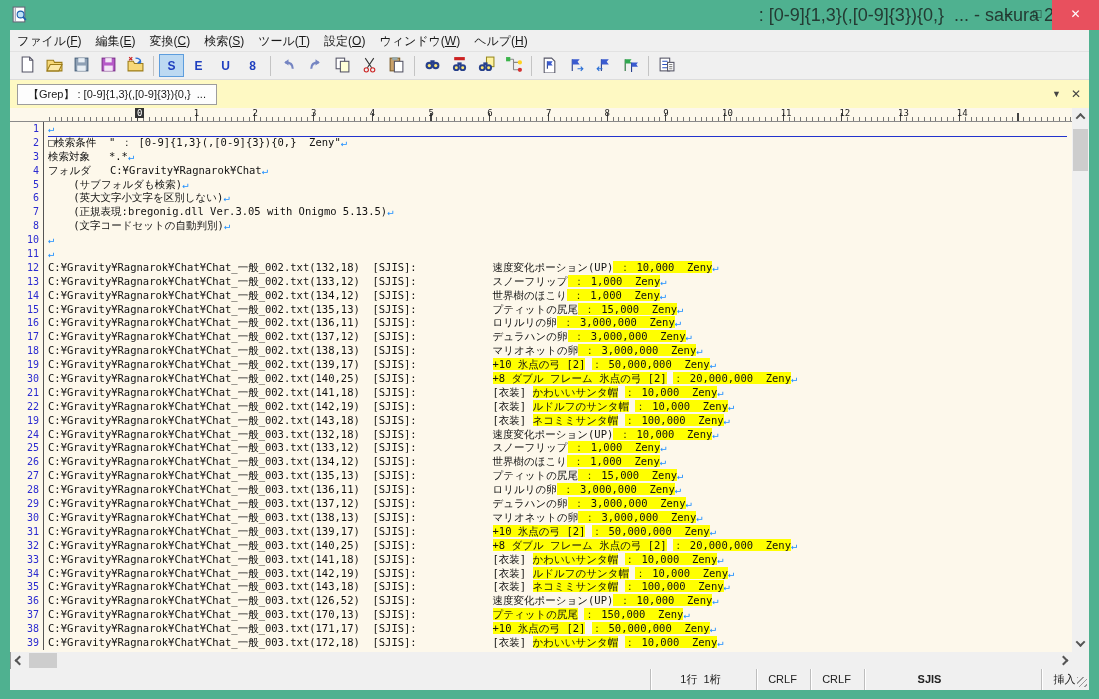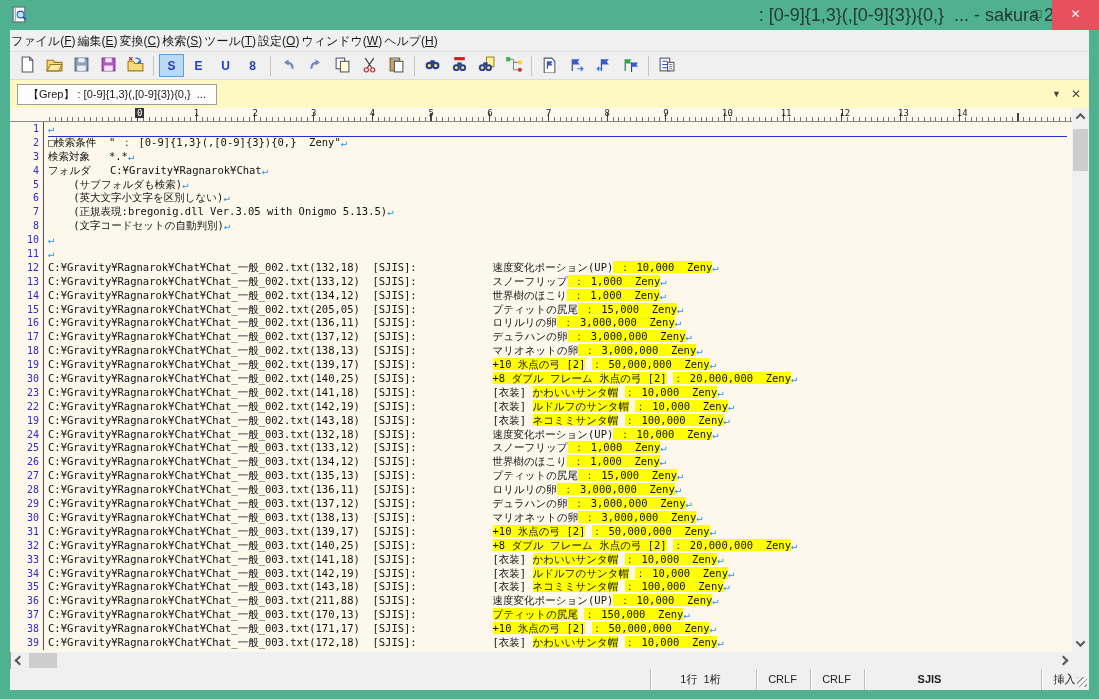--- a/index.html
+++ b/index.html
@@ -13,21 +13,21 @@
   .app-icon svg { width:17px; height:17px; }
   .title-text { position:absolute; left:0; top:0; width:100%; height:30px; line-height:30px;
                 text-align:right; font-size:18px; color:#243b33; white-space:pre; }
   .win-btns { position:absolute; right:0; top:0; height:30px; display:flex; }
   .win-btn { width:29px; height:30px; line-height:28px; text-align:center; font-size:13px; color:#1d332b; }
   .win-btn.close { width:47px; background:#e8505e; color:#fff; font-size:12px; }
 
   
   .menubar { position:absolute; left:10px; top:30px; width:1079px; height:22px; background:#f0f0f0;
              border-bottom:1px solid #e2e2e2; display:flex; align-items:center; font-size:12px; color:#1a1a1a; }
-  .menu-item { padding:0 1px; height:22px; line-height:22px; }
+  .menu-item { padding:0 7px; height:22px; line-height:22px; }
   .menu-item u { text-decoration:underline; }
 
   .toolbar { position:absolute; left:10px; top:52px; width:1079px; height:28px; background:#f0f0f0;
              border-bottom:1px solid #dcdcdc; display:flex; align-items:center; padding-left:4px; }
   .tb { width:25px; height:23px; border:1px solid transparent; background:transparent; display:flex;
         align-items:center; justify-content:center; margin:0 1px; }
   .tb svg { width:17px; height:17px; }
   .tb.enc { font-family:"Liberation Sans",sans-serif; font-weight:bold; font-size:12px; color:#1f3fbf; }
   .tb.enc.active { background:#bcd9f2; border:1px solid #5d9ddd; }
   .tb-sep { width:1px; height:20px; background:#c4c4c4; margin:0 4px; }
@@ -310,42 +310,42 @@
       <div class="line"><span class="lnum">4</span><span class="lbody"><span class="seg-t">フォルダ   C:¥Gravity¥Ragnarok¥Chat</span><span class="seg-r">↵</span></span></div>
       <div class="line"><span class="lnum">5</span><span class="lbody"><span class="seg-t">    (サブフォルダも検索)</span><span class="seg-r">↵</span></span></div>
       <div class="line"><span class="lnum">6</span><span class="lbody"><span class="seg-t">    (英大文字小文字を区別しない)</span><span class="seg-r">↵</span></span></div>
       <div class="line"><span class="lnum">7</span><span class="lbody"><span class="seg-t">    (正規表現:bregonig.dll Ver.3.05 with Onigmo 5.13.5)</span><span class="seg-r">↵</span></span></div>
       <div class="line"><span class="lnum">8</span><span class="lbody"><span class="seg-t">    (文字コードセットの自動判別)</span><span class="seg-r">↵</span></span></div>
       <div class="line"><span class="lnum">10</span><span class="lbody"><span class="seg-r">↵</span></span></div>
       <div class="line"><span class="lnum">11</span><span class="lbody"><span class="seg-r">↵</span></span></div>
       <div class="line"><span class="lnum">12</span><span class="lbody"><span class="seg-t">C:¥Gravity¥Ragnarok¥Chat¥Chat_一般_002.txt(132,18)  [SJIS]:            </span><span class="seg-t">速度変化ポーション(UP)</span><span class="seg-h"> ： 10,000  Zeny</span><span class="seg-r">↵</span></span></div>
       <div class="line"><span class="lnum">13</span><span class="lbody"><span class="seg-t">C:¥Gravity¥Ragnarok¥Chat¥Chat_一般_002.txt(133,12)  [SJIS]:            </span><span class="seg-t">スノーフリップ</span><span class="seg-h"> ： 1,000  Zeny</span><span class="seg-r">↵</span></span></div>
       <div class="line"><span class="lnum">14</span><span class="lbody"><span class="seg-t">C:¥Gravity¥Ragnarok¥Chat¥Chat_一般_002.txt(134,12)  [SJIS]:            </span><span class="seg-t">世界樹のほこり</span><span class="seg-h"> ： 1,000  Zeny</span><span class="seg-r">↵</span></span></div>
-      <div class="line"><span class="lnum">15</span><span class="lbody"><span class="seg-t">C:¥Gravity¥Ragnarok¥Chat¥Chat_一般_002.txt(205,05)  [SJIS]:            </span><span class="seg-t">プティットの尻尾</span><span class="seg-h"> ： 15,000  Zeny</span><span class="seg-r">↵</span></span></div>
+      <div class="line"><span class="lnum">15</span><span class="lbody"><span class="seg-t">C:¥Gravity¥Ragnarok¥Chat¥Chat_一般_002.txt(135,13)  [SJIS]:            </span><span class="seg-t">プティットの尻尾</span><span class="seg-h"> ： 15,000  Zeny</span><span class="seg-r">↵</span></span></div>
       <div class="line"><span class="lnum">16</span><span class="lbody"><span class="seg-t">C:¥Gravity¥Ragnarok¥Chat¥Chat_一般_002.txt(136,11)  [SJIS]:            </span><span class="seg-t">ロリルリの卵</span><span class="seg-h"> ： 3,000,000  Zeny</span><span class="seg-r">↵</span></span></div>
       <div class="line"><span class="lnum">17</span><span class="lbody"><span class="seg-t">C:¥Gravity¥Ragnarok¥Chat¥Chat_一般_002.txt(137,12)  [SJIS]:            </span><span class="seg-t">デュラハンの卵</span><span class="seg-h"> ： 3,000,000  Zeny</span><span class="seg-r">↵</span></span></div>
       <div class="line"><span class="lnum">18</span><span class="lbody"><span class="seg-t">C:¥Gravity¥Ragnarok¥Chat¥Chat_一般_002.txt(138,13)  [SJIS]:            </span><span class="seg-t">マリオネットの卵</span><span class="seg-h"> ： 3,000,000  Zeny</span><span class="seg-r">↵</span></span></div>
       <div class="line"><span class="lnum">19</span><span class="lbody"><span class="seg-t">C:¥Gravity¥Ragnarok¥Chat¥Chat_一般_002.txt(139,17)  [SJIS]:            </span><span class="seg-n">+10 氷点の弓 [2]</span><span class="seg-t"> </span><span class="seg-h">： 50,000,000  Zeny</span><span class="seg-r">↵</span></span></div>
       <div class="line"><span class="lnum">30</span><span class="lbody"><span class="seg-t">C:¥Gravity¥Ragnarok¥Chat¥Chat_一般_002.txt(140,25)  [SJIS]:            </span><span class="seg-n">+8 ダブル フレーム 氷点の弓 [2]</span><span class="seg-t"> </span><span class="seg-h">： 20,000,000  Zeny</span><span class="seg-r">↵</span></span></div>
-      <div class="line"><span class="lnum">23</span><span class="lbody"><span class="seg-t">C:¥Gravity¥Ragnarok¥Chat¥Chat_一般_002.txt(141,18)  [SJIS]:            </span><span class="seg-t">[衣装] </span><span class="seg-n">かわいいサンタ帽</span><span class="seg-t"> </span><span class="seg-h">： 10,000  Zeny</span><span class="seg-r">↵</span></span></div>
+      <div class="line"><span class="lnum">21</span><span class="lbody"><span class="seg-t">C:¥Gravity¥Ragnarok¥Chat¥Chat_一般_002.txt(141,18)  [SJIS]:            </span><span class="seg-t">[衣装] </span><span class="seg-n">かわいいサンタ帽</span><span class="seg-t"> </span><span class="seg-h">： 10,000  Zeny</span><span class="seg-r">↵</span></span></div>
       <div class="line"><span class="lnum">22</span><span class="lbody"><span class="seg-t">C:¥Gravity¥Ragnarok¥Chat¥Chat_一般_002.txt(142,19)  [SJIS]:            </span><span class="seg-t">[衣装] </span><span class="seg-n">ルドルフのサンタ帽</span><span class="seg-t"> </span><span class="seg-h">： 10,000  Zeny</span><span class="seg-r">↵</span></span></div>
       <div class="line"><span class="lnum">19</span><span class="lbody"><span class="seg-t">C:¥Gravity¥Ragnarok¥Chat¥Chat_一般_002.txt(143,18)  [SJIS]:            </span><span class="seg-t">[衣装] </span><span class="seg-n">ネコミミサンタ帽</span><span class="seg-t"> </span><span class="seg-h">： 100,000  Zeny</span><span class="seg-r">↵</span></span></div>
       <div class="line"><span class="lnum">24</span><span class="lbody"><span class="seg-t">C:¥Gravity¥Ragnarok¥Chat¥Chat_一般_003.txt(132,18)  [SJIS]:            </span><span class="seg-t">速度変化ポーション(UP)</span><span class="seg-h"> ： 10,000  Zeny</span><span class="seg-r">↵</span></span></div>
       <div class="line"><span class="lnum">25</span><span class="lbody"><span class="seg-t">C:¥Gravity¥Ragnarok¥Chat¥Chat_一般_003.txt(133,12)  [SJIS]:            </span><span class="seg-t">スノーフリップ</span><span class="seg-h"> ： 1,000  Zeny</span><span class="seg-r">↵</span></span></div>
       <div class="line"><span class="lnum">26</span><span class="lbody"><span class="seg-t">C:¥Gravity¥Ragnarok¥Chat¥Chat_一般_003.txt(134,12)  [SJIS]:            </span><span class="seg-t">世界樹のほこり</span><span class="seg-h"> ： 1,000  Zeny</span><span class="seg-r">↵</span></span></div>
       <div class="line"><span class="lnum">27</span><span class="lbody"><span class="seg-t">C:¥Gravity¥Ragnarok¥Chat¥Chat_一般_003.txt(135,13)  [SJIS]:            </span><span class="seg-t">プティットの尻尾</span><span class="seg-h"> ： 15,000  Zeny</span><span class="seg-r">↵</span></span></div>
       <div class="line"><span class="lnum">28</span><span class="lbody"><span class="seg-t">C:¥Gravity¥Ragnarok¥Chat¥Chat_一般_003.txt(136,11)  [SJIS]:            </span><span class="seg-t">ロリルリの卵</span><span class="seg-h"> ： 3,000,000  Zeny</span><span class="seg-r">↵</span></span></div>
       <div class="line"><span class="lnum">29</span><span class="lbody"><span class="seg-t">C:¥Gravity¥Ragnarok¥Chat¥Chat_一般_003.txt(137,12)  [SJIS]:            </span><span class="seg-t">デュラハンの卵</span><span class="seg-h"> ： 3,000,000  Zeny</span><span class="seg-r">↵</span></span></div>
       <div class="line"><span class="lnum">30</span><span class="lbody"><span class="seg-t">C:¥Gravity¥Ragnarok¥Chat¥Chat_一般_003.txt(138,13)  [SJIS]:            </span><span class="seg-t">マリオネットの卵</span><span class="seg-h"> ： 3,000,000  Zeny</span><span class="seg-r">↵</span></span></div>
       <div class="line"><span class="lnum">31</span><span class="lbody"><span class="seg-t">C:¥Gravity¥Ragnarok¥Chat¥Chat_一般_003.txt(139,17)  [SJIS]:            </span><span class="seg-n">+10 氷点の弓 [2]</span><span class="seg-t"> </span><span class="seg-h">： 50,000,000  Zeny</span><span class="seg-r">↵</span></span></div>
       <div class="line"><span class="lnum">32</span><span class="lbody"><span class="seg-t">C:¥Gravity¥Ragnarok¥Chat¥Chat_一般_003.txt(140,25)  [SJIS]:            </span><span class="seg-n">+8 ダブル フレーム 氷点の弓 [2]</span><span class="seg-t"> </span><span class="seg-h">： 20,000,000  Zeny</span><span class="seg-r">↵</span></span></div>
       <div class="line"><span class="lnum">33</span><span class="lbody"><span class="seg-t">C:¥Gravity¥Ragnarok¥Chat¥Chat_一般_003.txt(141,18)  [SJIS]:            </span><span class="seg-t">[衣装] </span><span class="seg-n">かわいいサンタ帽</span><span class="seg-t"> </span><span class="seg-h">： 10,000  Zeny</span><span class="seg-r">↵</span></span></div>
       <div class="line"><span class="lnum">34</span><span class="lbody"><span class="seg-t">C:¥Gravity¥Ragnarok¥Chat¥Chat_一般_003.txt(142,19)  [SJIS]:            </span><span class="seg-t">[衣装] </span><span class="seg-n">ルドルフのサンタ帽</span><span class="seg-t"> </span><span class="seg-h">： 10,000  Zeny</span><span class="seg-r">↵</span></span></div>
       <div class="line"><span class="lnum">35</span><span class="lbody"><span class="seg-t">C:¥Gravity¥Ragnarok¥Chat¥Chat_一般_003.txt(143,18)  [SJIS]:            </span><span class="seg-t">[衣装] </span><span class="seg-n">ネコミミサンタ帽</span><span class="seg-t"> </span><span class="seg-h">： 100,000  Zeny</span><span class="seg-r">↵</span></span></div>
-      <div class="line"><span class="lnum">36</span><span class="lbody"><span class="seg-t">C:¥Gravity¥Ragnarok¥Chat¥Chat_一般_003.txt(211,88)  [SJIS]:            </span><span class="seg-t">速度変化ポーション(UP)</span><span class="seg-h"> ： 10,000  Zeny</span><span class="seg-r">↵</span></span></div>
+      <div class="line"><span class="lnum">36</span><span class="lbody"><span class="seg-t">C:¥Gravity¥Ragnarok¥Chat¥Chat_一般_003.txt(126,52)  [SJIS]:            </span><span class="seg-t">速度変化ポーション(UP)</span><span class="seg-h"> ： 10,000  Zeny</span><span class="seg-r">↵</span></span></div>
       <div class="line"><span class="lnum">37</span><span class="lbody"><span class="seg-t">C:¥Gravity¥Ragnarok¥Chat¥Chat_一般_003.txt(170,13)  [SJIS]:            </span><span class="seg-n">プティットの尻尾</span><span class="seg-t"> </span><span class="seg-h">： 150,000  Zeny</span><span class="seg-r">↵</span></span></div>
       <div class="line"><span class="lnum">38</span><span class="lbody"><span class="seg-t">C:¥Gravity¥Ragnarok¥Chat¥Chat_一般_003.txt(171,17)  [SJIS]:            </span><span class="seg-n">+10 氷点の弓 [2]</span><span class="seg-t"> </span><span class="seg-h">： 50,000,000  Zeny</span><span class="seg-r">↵</span></span></div>
       <div class="line"><span class="lnum">39</span><span class="lbody"><span class="seg-t">C:¥Gravity¥Ragnarok¥Chat¥Chat_一般_003.txt(172,18)  [SJIS]:            </span><span class="seg-t">[衣装] </span><span class="seg-n">かわいいサンタ帽</span><span class="seg-t"> </span><span class="seg-h">： 10,000  Zeny</span><span class="seg-r">↵</span></span></div>
     </div>
 
   <div class="vscroll">
     <span class="arrow up" style="top:0">
         <span class="chev up"></span>
       </span>
     <span class="vthumb"></span>

